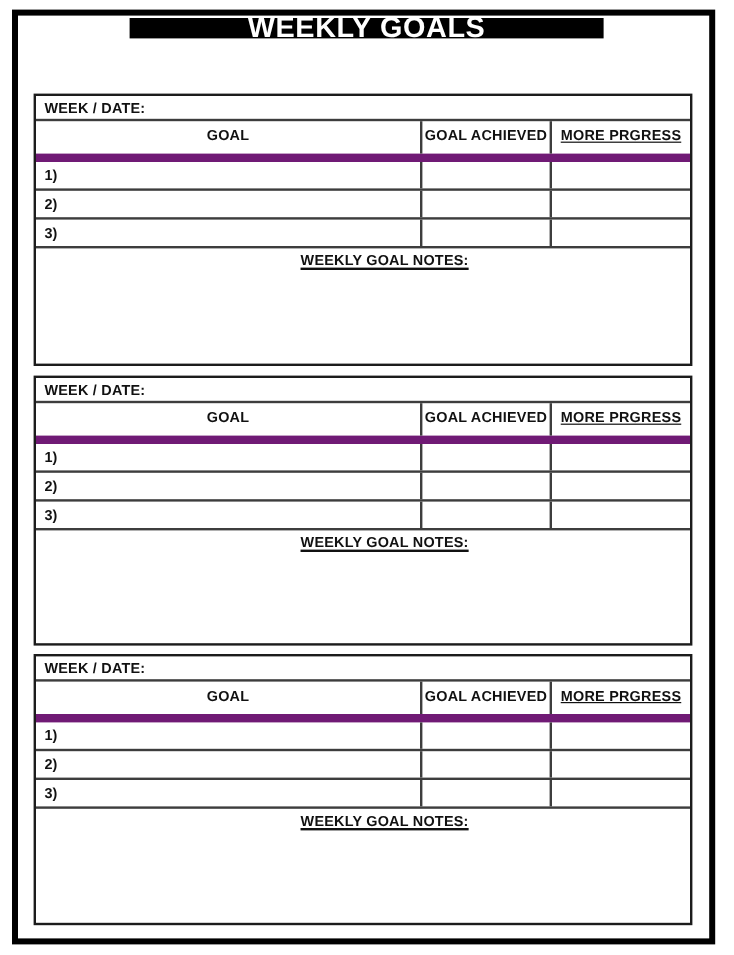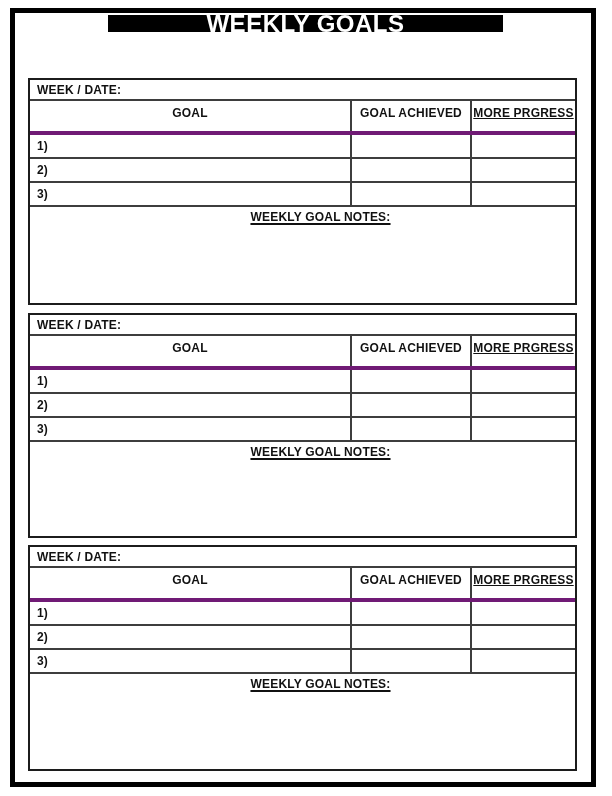--- a/index.html
+++ b/index.html
@@ -48,34 +48,34 @@
   .wd-row {
     flex: 0 0 21px;
     border-bottom: 2px solid #3d3d3d;
     display: flex; align-items: center;
     padding-left: 7px;
   }
   .bold-label { font-size: 12px; font-weight: 700; letter-spacing: 0.2px; }
 
   .hdr-row {
     flex: 0 0 34px;
-    border-bottom: 4px solid #701a75;
+    border-bottom: 7px solid #701a75;
     display: flex;
   }
   .hdr-row > div {
     border-right: 2px solid #3d3d3d;
     font-size: 12px; font-weight: 700;
     display: flex; justify-content: center;
     padding-top: 5px;
     letter-spacing: 0.2px;
   }
   .hdr-row > div.last { border-right: none; }
 
   .c-goal { width: 322px; }
-  .c-ach  { width: 120px; }
+  .c-ach  { width: 108px; }
   .c-prg  { flex: 1; text-decoration: underline; }
 
   .g-row {
     flex: 0 0 24px;
     border-bottom: 2px solid #3d3d3d;
     display: flex;
   }
   .g-row > div { border-right: 2px solid #3d3d3d; }
   .g-row > div.last { border-right: none; }
   .row-num {

